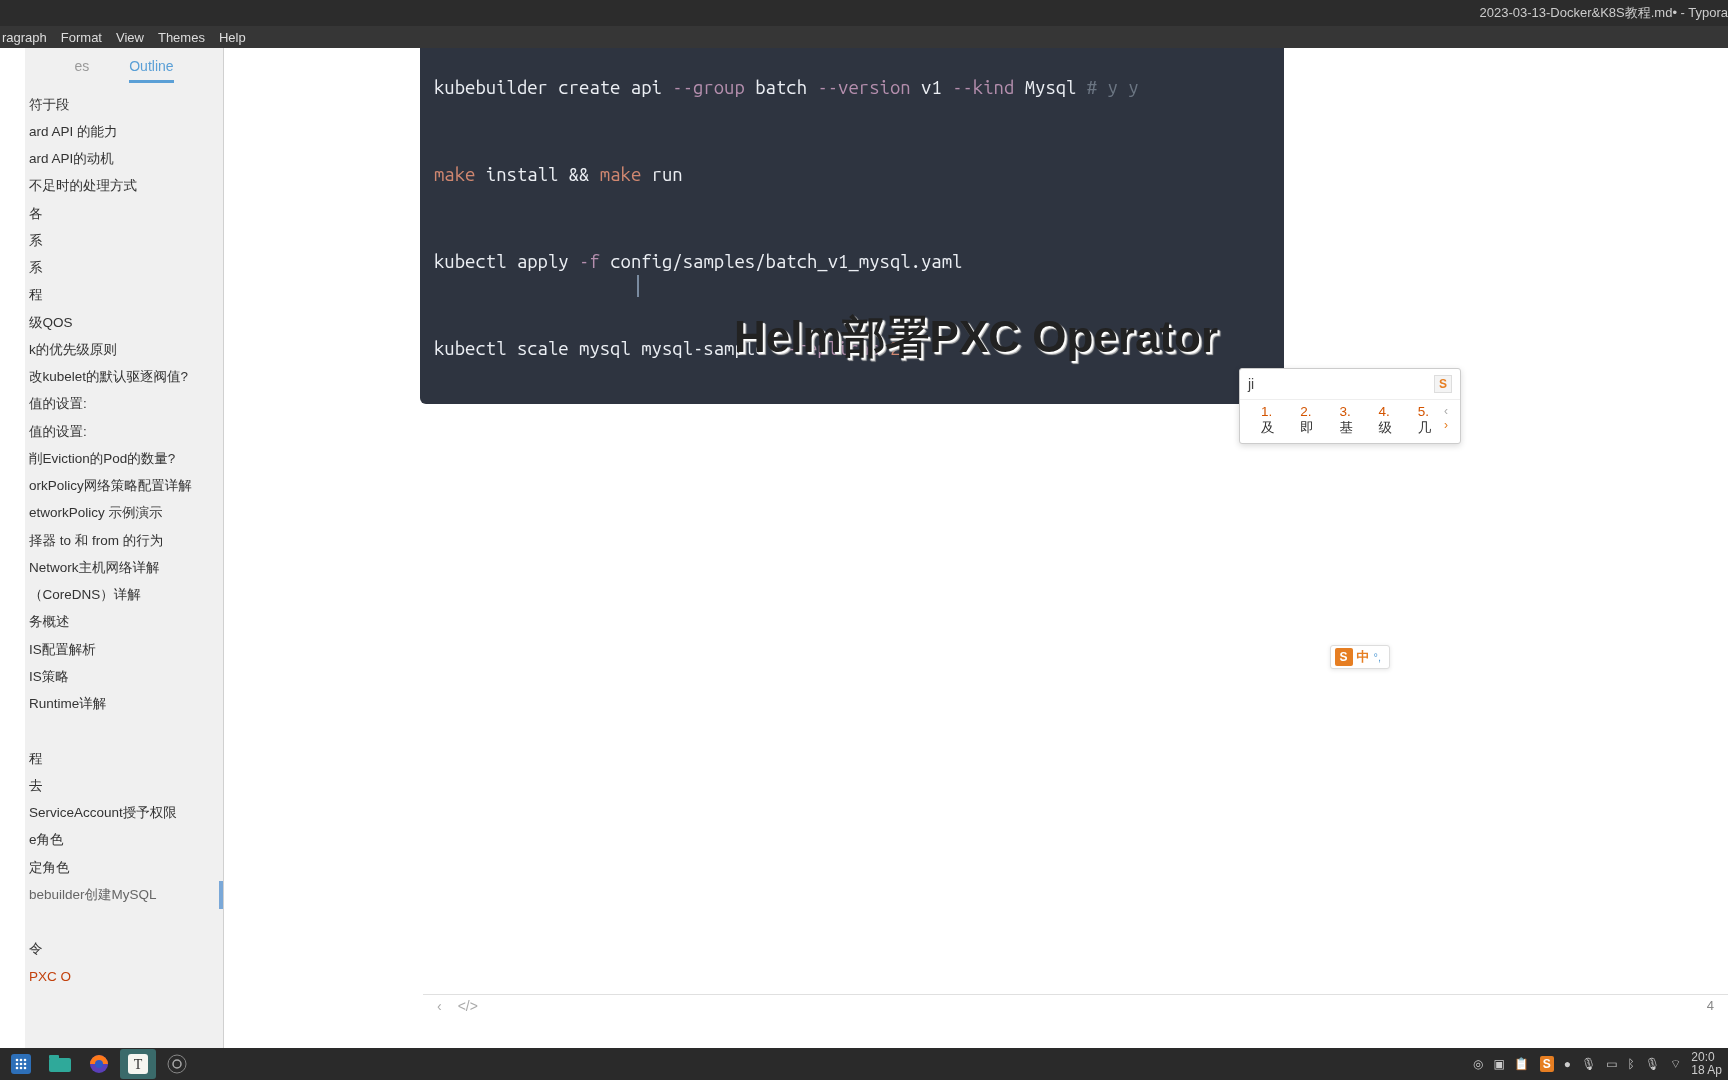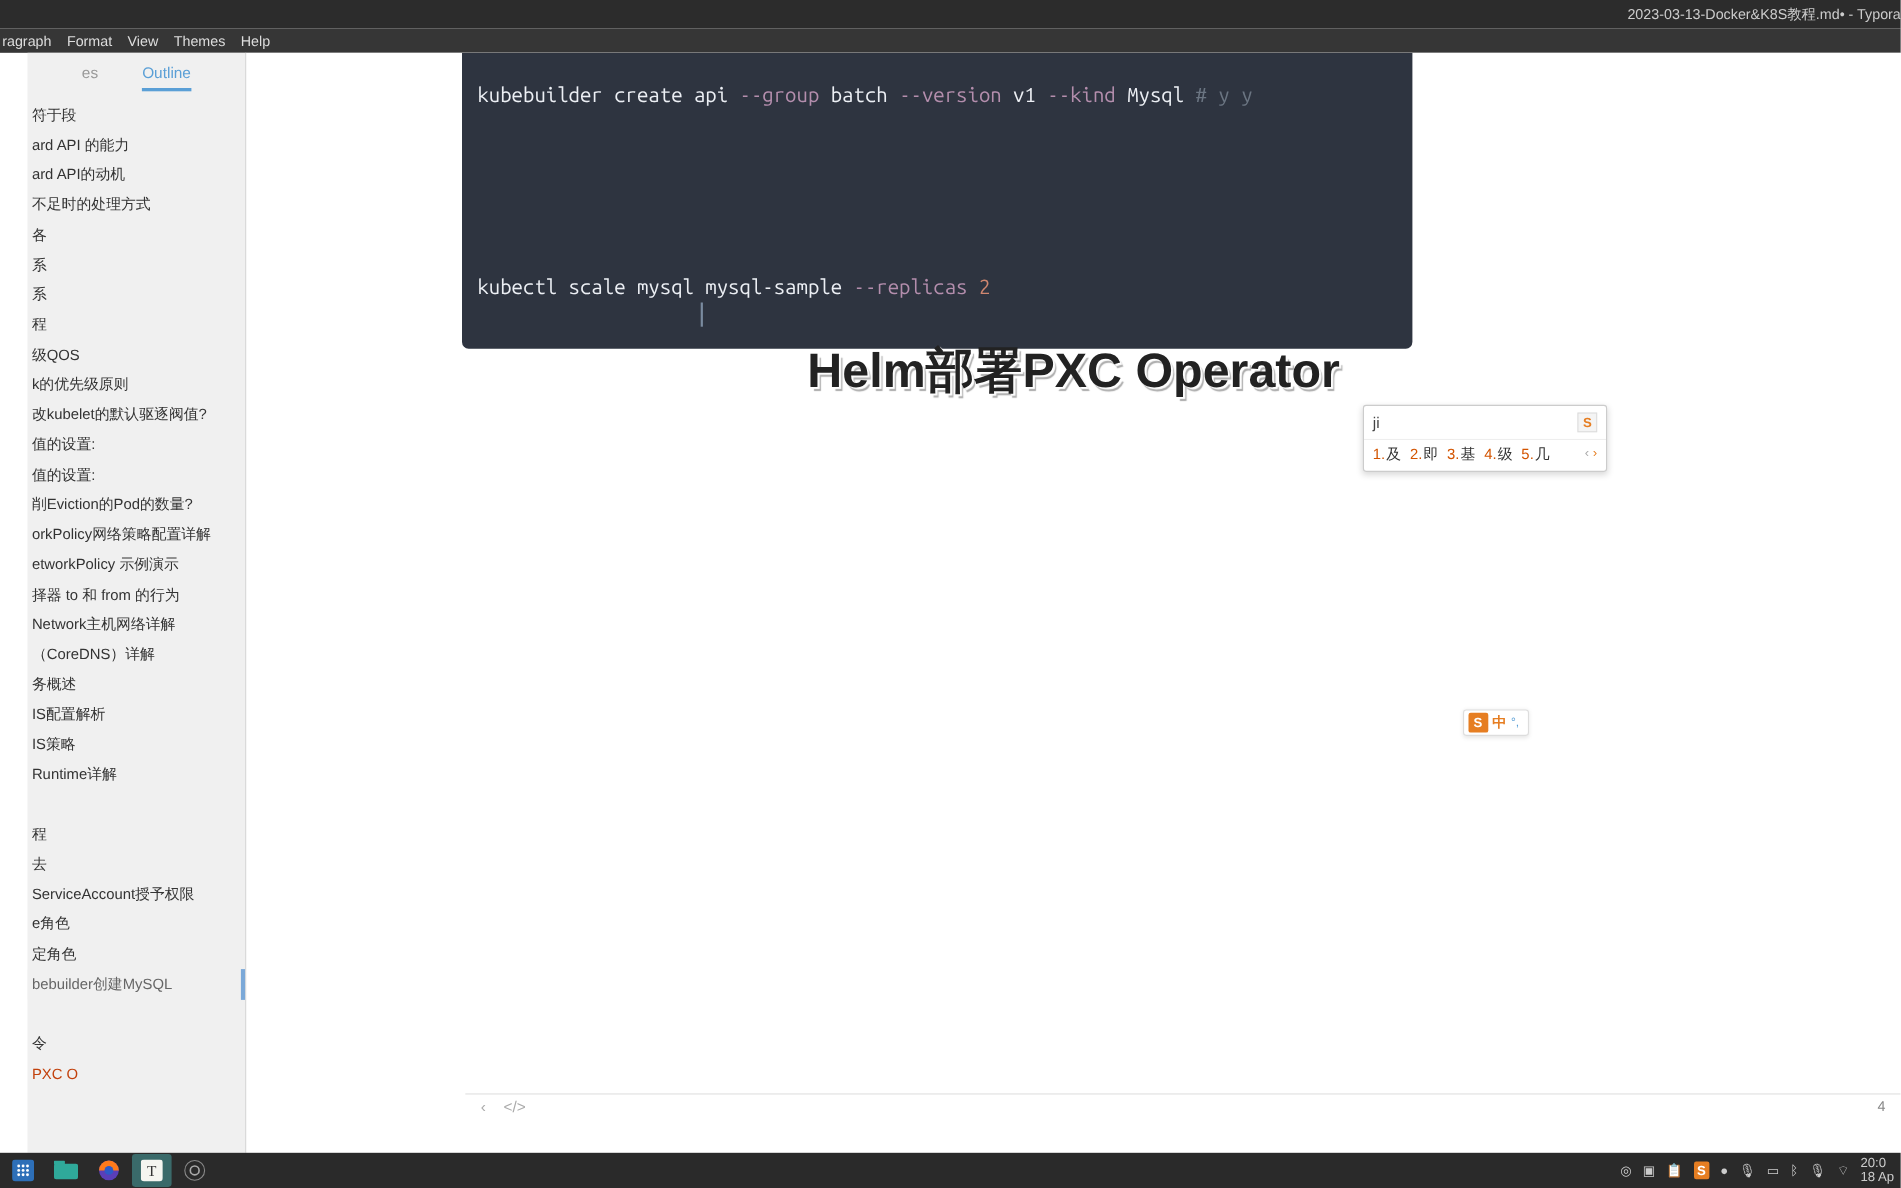--- a/index.html
+++ b/index.html
@@ -115,21 +115,21 @@
   justify-content: center;
   font-size: 12px; font-weight: bold;
   color: #e67e22;
 }
 .ime-cands {
   padding: 4px 8px 6px 8px;
   display: flex;
   gap: 8px;
   border-top: 1px solid #eee;
 }
-.ime-cand { color: #333; font-size: 13.5px; }
+.ime-cand { color: #333; font-size: 13.5px; margin-left: 13px; }
 .ime-cand .n { color: #d35400; margin-right: 1px; }
 .ime-nav { margin-left: auto; color: #aaa; font-size: 12px; }
 .ime-nav .next { color: #e67e22; }
 .caret-mark {
   position: absolute;
   left: 413px; top: 227px;
   width: 2px; height: 22px;
   background: #7a8ba0;
 }
 .statusbar {
@@ -247,21 +247,32 @@
         <span class="cb-white">kubebuilder create api</span>
         <span class="cb-pink">--group</span>
         <span class="cb-white">batch</span>
         <span class="cb-pink">--version</span>
         <span class="cb-white">v1</span>
         <span class="cb-pink">--kind</span>
         <span class="cb-white">Mysql</span>
         <span class="cb-grey"># y y</span>
       </div>
       <div>&nbsp;</div>
+      <div>
+        <span class="cb-orange">make</span>
+        <span class="cb-white">install &amp;&amp;</span>
+        <span class="cb-orange">make</span>
+        <span class="cb-white">run</span>
+      </div>
       <div>&nbsp;</div>
+      <div>
+        <span class="cb-white">kubectl apply</span>
+        <span class="cb-pink">-f</span>
+        <span class="cb-white">config/samples/batch_v1_mysql.yaml</span>
+      </div>
       <div>&nbsp;</div>
       <div>
         <span class="cb-white">kubectl scale mysql mysql-sample</span>
         <span class="cb-pink">--replicas</span>
         <span class="cb-orange">2</span>
       </div>
     </div>
 
     <div class="caret-mark"></div>
 

